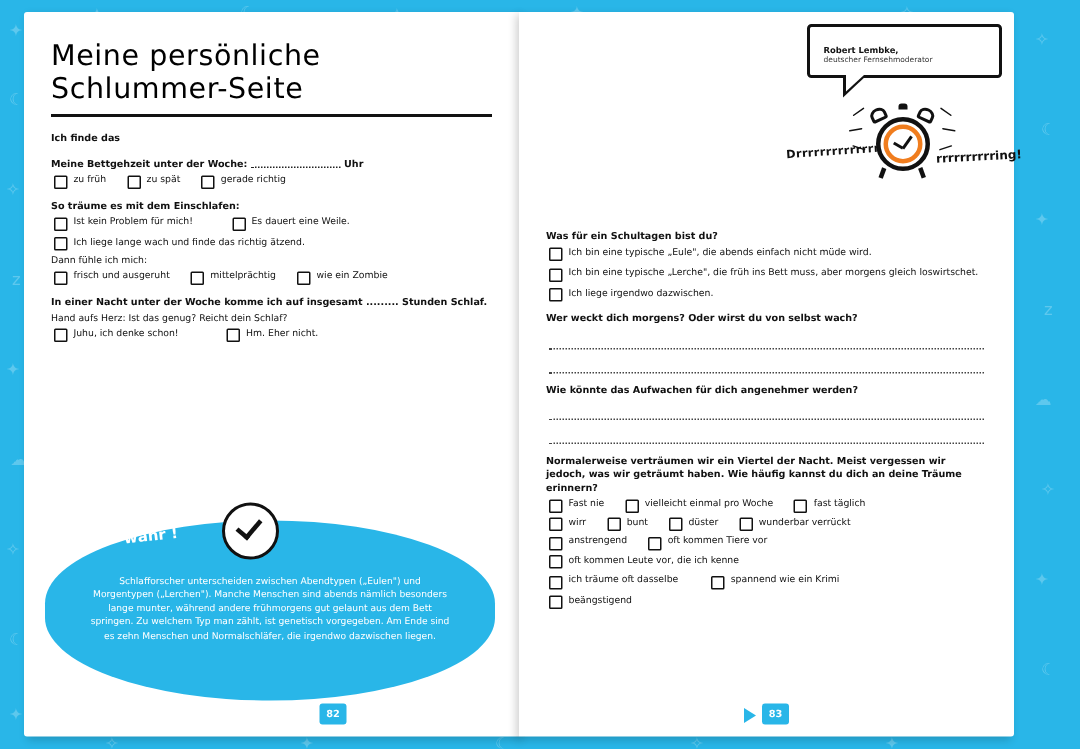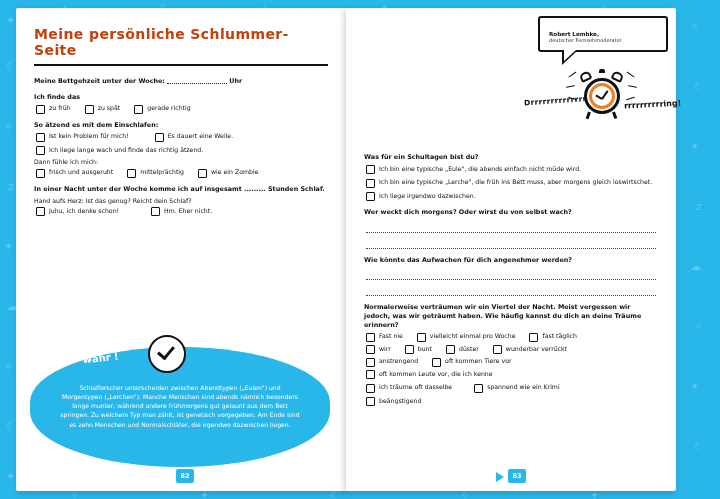--- a/index.html
+++ b/index.html
@@ -18,21 +18,21 @@
   .page-left{left:16px;width:330px;border-radius:2px 0 0 2px;
     box-shadow:2px 2px 6px rgba(0,0,0,.18);}
   .page-right{left:346px;width:330px;border-radius:0 2px 2px 0;
     box-shadow:-2px 2px 6px rgba(0,0,0,.18);}
   .spine{position:absolute;left:344px;top:8px;width:6px;height:483px;
     background:linear-gradient(to right,rgba(0,0,0,.10),rgba(0,0,0,.03),rgba(0,0,0,.10));}
   .inner{position:absolute;inset:0;padding:14px 18px;box-sizing:border-box;}
 
   h1.title{
     font-family:"DejaVu Sans",sans-serif;
-    font-size:14px;font-weight:bold;color:#c2410c;margin:4px 0 2px 0;
+    font-size:19px;font-weight:normal;color:#000000;margin:4px 0 2px 0;
     letter-spacing:.4px;
   }
   .title-rule{height:2px;background:#111;margin:6px 0 10px 0;width:100%;}
 
   .q{font-size:6.4px;font-weight:bold;color:#111;margin:7px 0 3px 0;line-height:1.35;}
   .sub{font-size:6.2px;color:#111;margin:3px 0 2px 0;}
   .dotline{border-bottom:1px dotted #222;display:inline-block;min-width:60px;height:7px;vertical-align:-1px;}
 
   .opt-row{display:flex;flex-wrap:wrap;gap:10px 14px;margin:3px 0 2px 2px;}
   .opt{display:flex;align-items:flex-start;gap:4px;font-size:6.2px;color:#111;line-height:1.35;}
@@ -105,20 +105,21 @@
   .blob-text{
     position:absolute;left:30px;top:36px;width:240px;
     font-size:6.1px;color:#fff;line-height:1.5;text-align:center;
   }
 
   
   .folio{
     position:absolute;bottom:8px;width:18px;height:14px;background:#29b6e8;
     color:#fff;font-size:6.5px;font-weight:bold;display:flex;align-items:center;justify-content:center;
     border-radius:2px;
+    margin-left:37px;
   }
   .folio-left{left:160px;}
   .folio-right{right:150px;}
   .arrow{position:absolute;bottom:9px;width:0;height:0;}
   .arrow-r{right:172px;border-top:5px solid transparent;border-bottom:5px solid transparent;border-left:8px solid #29b6e8;}
 </style>
 </head>
 <body>
 
 <div class="bg-doodles">
@@ -152,43 +153,43 @@
   <span style="left:590px;top:489px;">✦</span>
 </div>
 
 <div class="spine"></div>
 
 <div class="page page-left">
   <div class="inner">
     <h1 class="title">Meine persönliche Schlummer-Seite</h1>
     <div class="title-rule"></div>
 
+    <div class="q">Ich finde das</div>
+
     <div class="q">
       <span>Meine Bettgehzeit unter der Woche:</span>
       <span class="dotline"></span>
       <span>Uhr</span>
     </div>
-
-    <div class="q">Ich finde das</div>
     <div class="opt-row">
       <label class="opt">
         <span class="box"></span>
         <span>zu früh</span>
       </label>
       <label class="opt">
         <span class="box"></span>
         <span>zu spät</span>
       </label>
       <label class="opt">
         <span class="box"></span>
         <span>gerade richtig</span>
       </label>
     </div>
 
-    <div class="q">So ätzend es mit dem Einschlafen:</div>
+    <div class="q">So träume es mit dem Einschlafen:</div>
     <div class="opt-col">
       <div style="display:flex;gap:26px;">
         <label class="opt">
           <span class="box"></span>
           <span>Ist kein Problem für mich!</span>
         </label>
         <label class="opt">
           <span class="box"></span>
           <span>Es dauert eine Weile.</span>
         </label>

